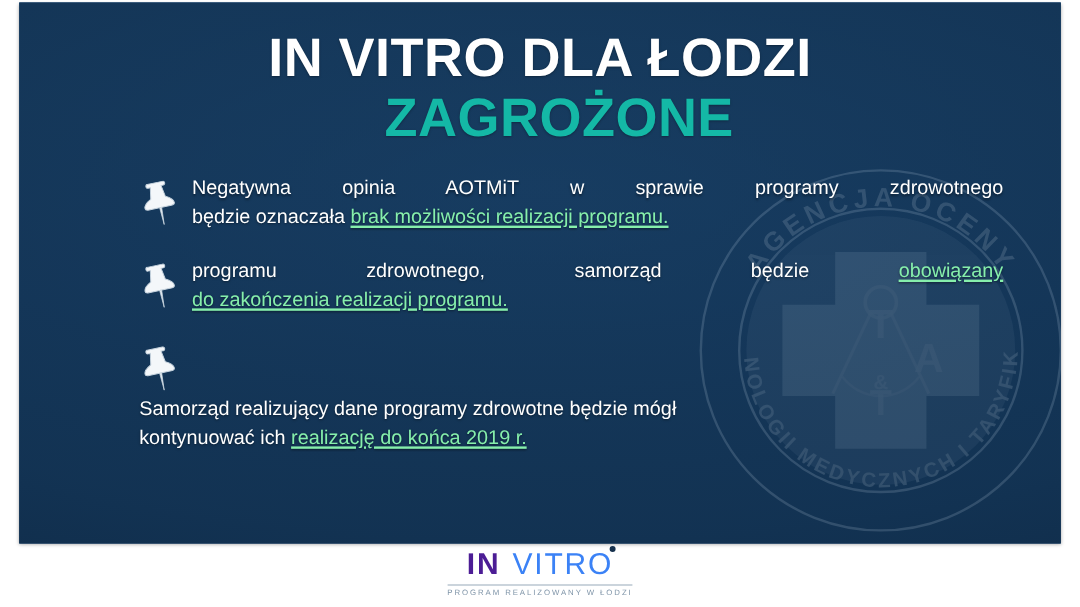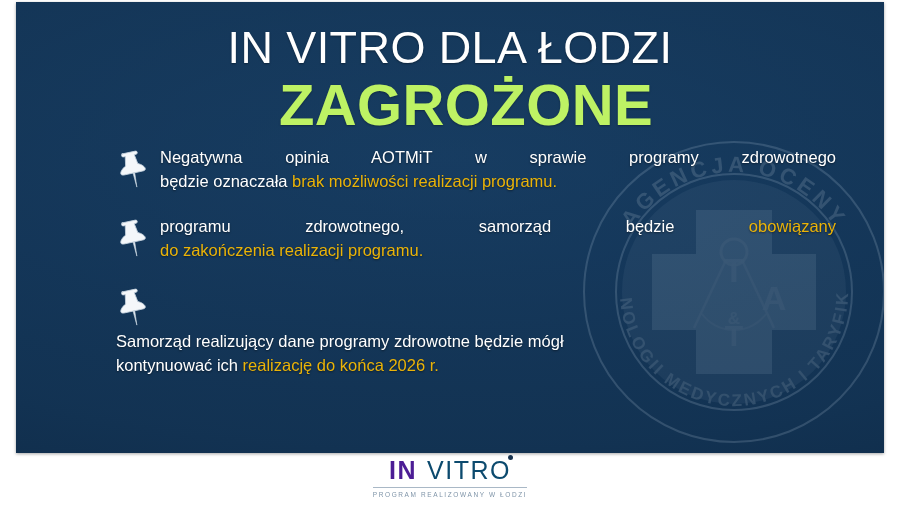--- a/index.html
+++ b/index.html
@@ -85,28 +85,28 @@
     left: 0;
     right: 0;
     top: 22px;
     text-align: center;
     line-height: 1.06;
   }
   .heading .l1 {
     display: block;
     color: #ffffff;
     font-size: 45px;
-    font-weight: normal;
+    font-weight: bold;
     letter-spacing: .4px;
     text-shadow: 0 1px 2px rgba(0,0,0,.35);
   }
   .heading .l2 {
     display: block;
-    color: #bef264;
-    font-size: 58px;
+    color: #14b8a6;
+    font-size: 45px;
     font-weight: bold;
     letter-spacing: .4px;
     text-shadow: 0 1px 2px rgba(0,0,0,.3);
     margin-top: 2px;
     margin-left: 32px;
   }
 
   
   .bullets {
     position: absolute;
@@ -138,21 +138,22 @@
     line-height: 24px;
     text-shadow: 0 1px 2px rgba(0,0,0,.45);
   }
   .btext .ln { display: block; }
   .btext .just {
     display: block;
     text-align: justify;
     text-align-last: justify;
   }
   .hl {
-    color: #eab308;
+    color: #86efac;
+    text-decoration: underline;
     text-underline-offset: 2px;
     text-decoration-thickness: 1.5px;
   }
 
   
   .footer {
     position: absolute;
     left: 0;
     right: 0;
     top: 458px;
@@ -166,21 +167,21 @@
     font-size: 25px;
     letter-spacing: 1.5px;
     line-height: 1;
     white-space: nowrap;
   }
   .logo-in {
     color: #4c1d95;
     font-weight: bold;
   }
   .logo-vitro {
-    color: #0c4a6e;
+    color: #3b82f6;
     font-weight: normal;
     margin-left: 10px;
     position: relative;
   }
   .logo-dot {
     position: absolute;
     right: -2px;
     top: -1px;
     width: 5px;
     height: 5px;
@@ -286,21 +287,21 @@
           <div class="pin">
             <svg viewBox="0 0 34 42" xmlns="http://www.w3.org/2000/svg">
               <g transform="rotate(-12 17 20)">
                 <path d="M9 3 h14 a1.6 1.6 0 0 1 0 3.2 h-1.8 l1.6 9.4 c3.9 1.9 6.3 4.6 6.3 6.6 c0 1.1-1.2 1.8-3 1.8 h-19 c-1.8 0-3-0.7-3-1.8 c0-2 2.4-4.7 6.3-6.6 l1.6-9.4 h-1.8 a1.6 1.6 0 0 1 0-3.2 z" fill="#f4f7fa" stroke="#c6d3de" stroke-width="0.8"></path>
                 <path d="M16.2 24 l0.8 14.5 l0.9-14.5 z" fill="#e8eef4" stroke="#c6d3de" stroke-width="0.6"></path>
               </g>
             </svg>
           </div>
           <div class="btext">
             <span class="just"><span>Samorząd realizujący dane programy zdrowotne będzie mógł</span></span>
-            <span class="ln"><span>kontynuować ich </span><span class="hl">realizację do końca 2026 r.</span></span>
+            <span class="ln"><span>kontynuować ich </span><span class="hl">realizację do końca 2019 r.</span></span>
           </div>
         </div>
       </div>
 
   </div>
 
   <div class="footer">
     <div class="logo-wrap">
       <div class="logo-main">
         <span class="logo-in">IN</span><span class="logo-vitro"><span>VITRO</span><span class="logo-dot"></span></span>

